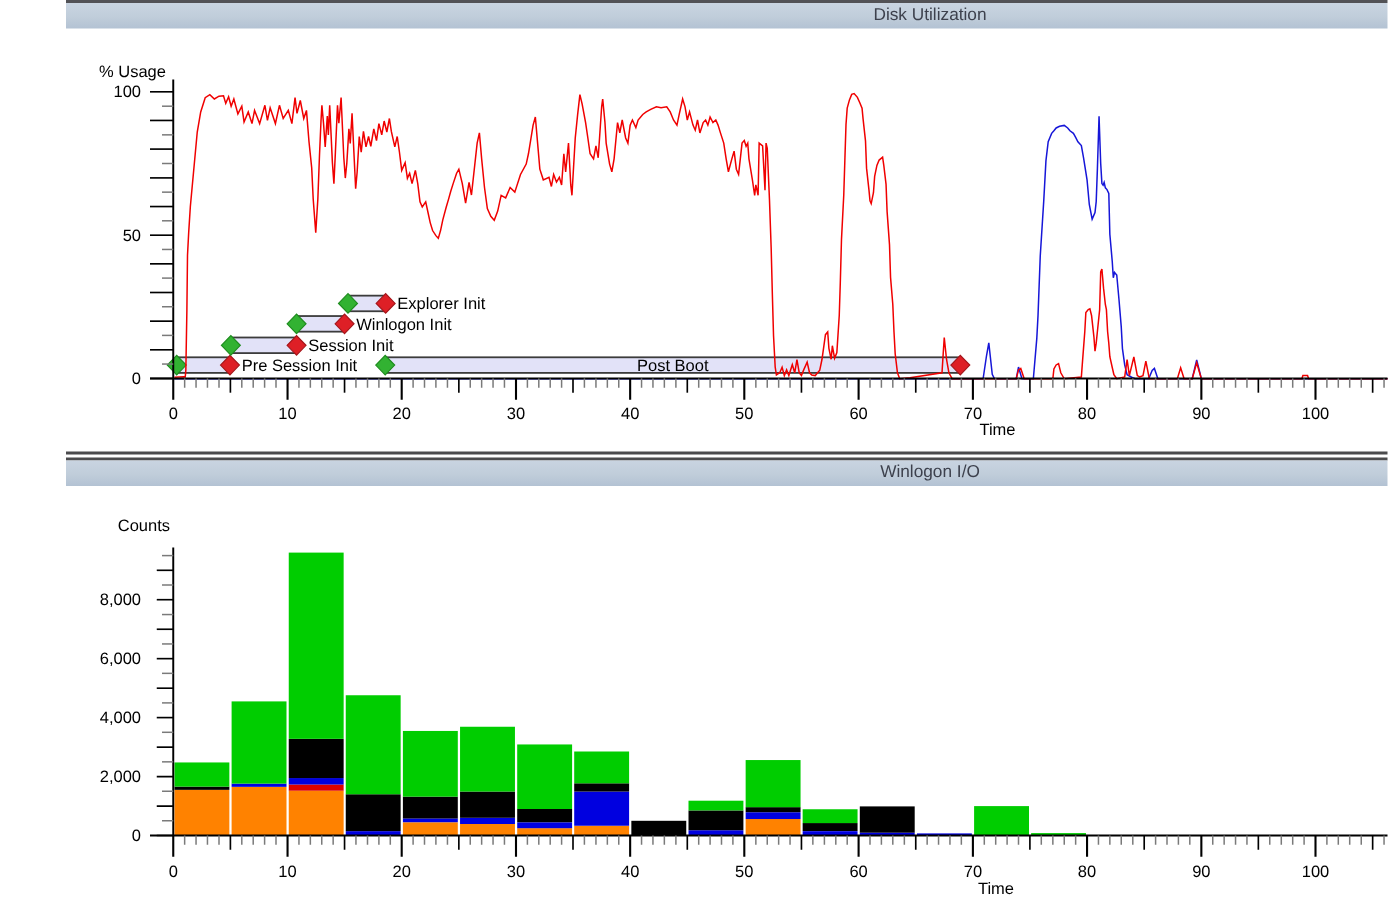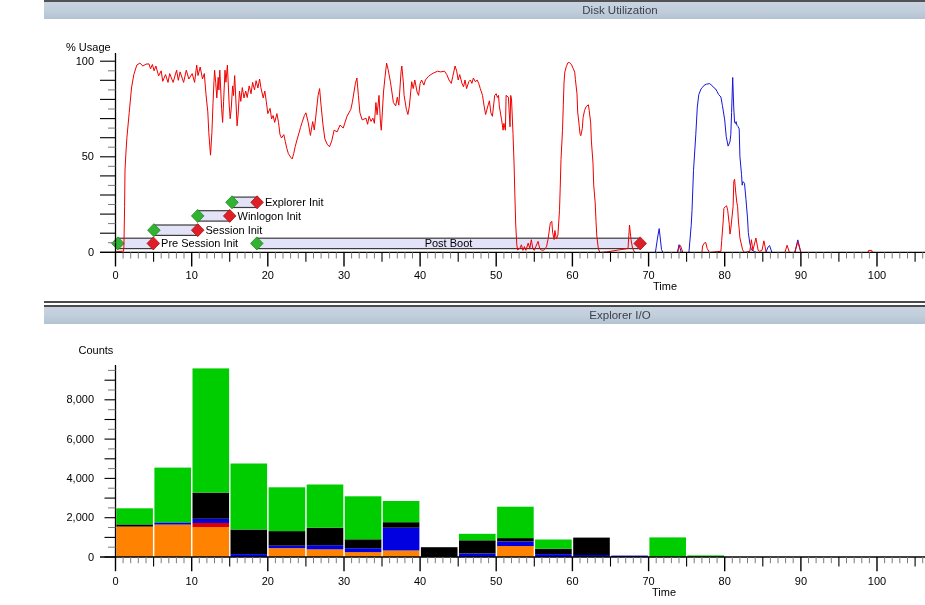--- a/index.html
+++ b/index.html
@@ -12,21 +12,21 @@
 .lb{font-size:11px;fill:#000;}
 </style></head><body>
 <div id="wrap">
 <div class="dark" style="top:0;height:2px"></div>
 <div class="tbar" style="top:2px">
       <span>Disk Utilization</span>
     </div>
 <div class="dark" style="top:301.3px;height:1.6px;background:#4b4b4d"></div>
 <div class="dark" style="top:305.2px;height:1.7px;background:#4b4b4d"></div>
 <div class="tbar" style="top:306.9px">
-      <span>Explorer I/O</span>
+      <span>Winlogon I/O</span>
     </div>
 <svg width="925" height="605" viewBox="0 0 925 605">
 <rect x="72.3" y="526.5" width="36.6" height="30.45" fill="#ff8200"></rect>
 <rect x="72.3" y="524.4" width="36.6" height="2.16" fill="#000000"></rect>
 <rect x="72.3" y="508.3" width="36.6" height="16.11" fill="#00cd00"></rect>
 <rect x="110.4" y="524.6" width="36.6" height="32.42" fill="#ff8200"></rect>
 <rect x="110.4" y="522.4" width="36.6" height="2.16" fill="#0000e0"></rect>
 <rect x="110.4" y="467.6" width="36.6" height="54.81" fill="#00cd00"></rect>
 <rect x="148.5" y="527.1" width="36.6" height="29.86" fill="#ff8200"></rect>
 <rect x="148.5" y="523.0" width="36.6" height="4.13" fill="#dd0000"></rect>

